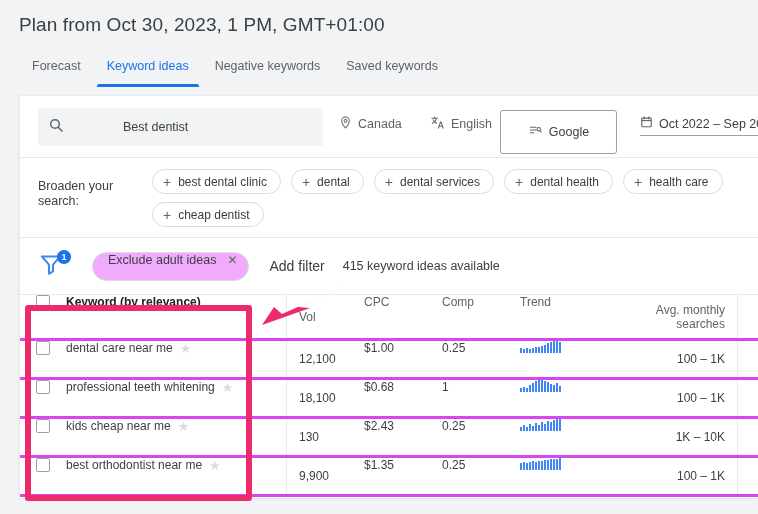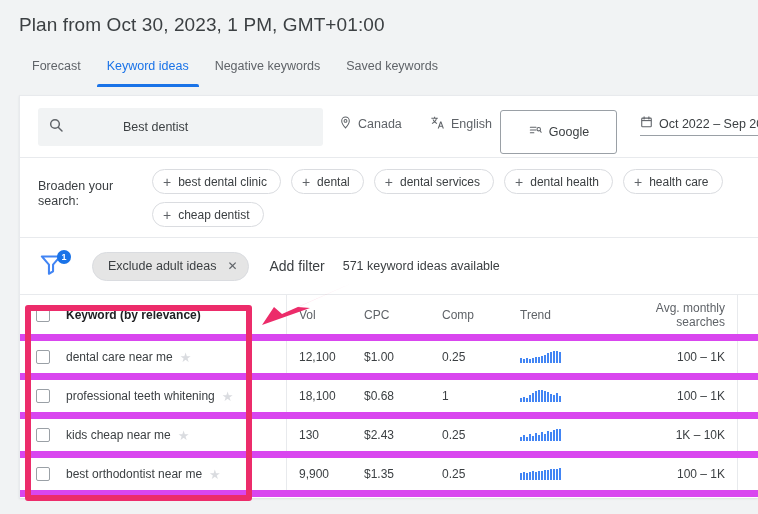--- a/index.html
+++ b/index.html
@@ -197,23 +197,23 @@
     font-size: 9px;
     font-weight: 600;
     display: flex;
     align-items: center;
     justify-content: center;
   }
   .filter-chip {
     height: 29px;
     border: 1px solid #dadce0;
     border-radius: 15px;
-    background: #e5e5e5;
+    background: #f0abfc;
     display: inline-flex;
-    align-items: center;
+    align-items: flex-start;
     padding: 0 11px 0 15px;
     font-size: 12.5px;
     color: #3c4043;
     white-space: nowrap;
     cursor: pointer;
     margin-right: 20px;
   }
   .filter-chip .xmark {
     margin-left: 11px;
     font-size: 12px;
@@ -230,23 +230,23 @@
   .available {
     font-size: 12.5px;
     color: #3c4043;
     white-space: nowrap;
   }
 
   
   .table { position: relative; }
   .trow {
     display: flex;
-    align-items: center;
+    align-items: flex-start;
     height: 39px;
-    border-bottom: 7px solid #d946ef;
+    border-bottom: 3px solid #d946ef;
     font-size: 12px;
     color: #3c4043;
   }
   .trow.head { height: 46px; }
   .trow.head .c-kw { font-weight: 700; color: #202124; }
 
   .c-chk {
     width: 46px;
     display: flex;
     align-items: center;
@@ -400,21 +400,21 @@
         </svg>
         <div class="badge">1</div>
       </div>
 
       <div class="filter-chip">
         <span>Exclude adult ideas</span>
         <span class="xmark">✕</span>
       </div>
 
       <div class="addfilter">Add filter</div>
-      <div class="available">571 keyword ideas available</div>
+      <div class="available">415 keyword ideas available</div>
     </div>
 
     <div class="table">
 
       <div class="trow head">
         <div class="c-chk">
           <div class="cbox"></div>
         </div>
         <div class="c-kw">Keyword (by relevance)</div>
         <div class="c-vol">Vol</div>

